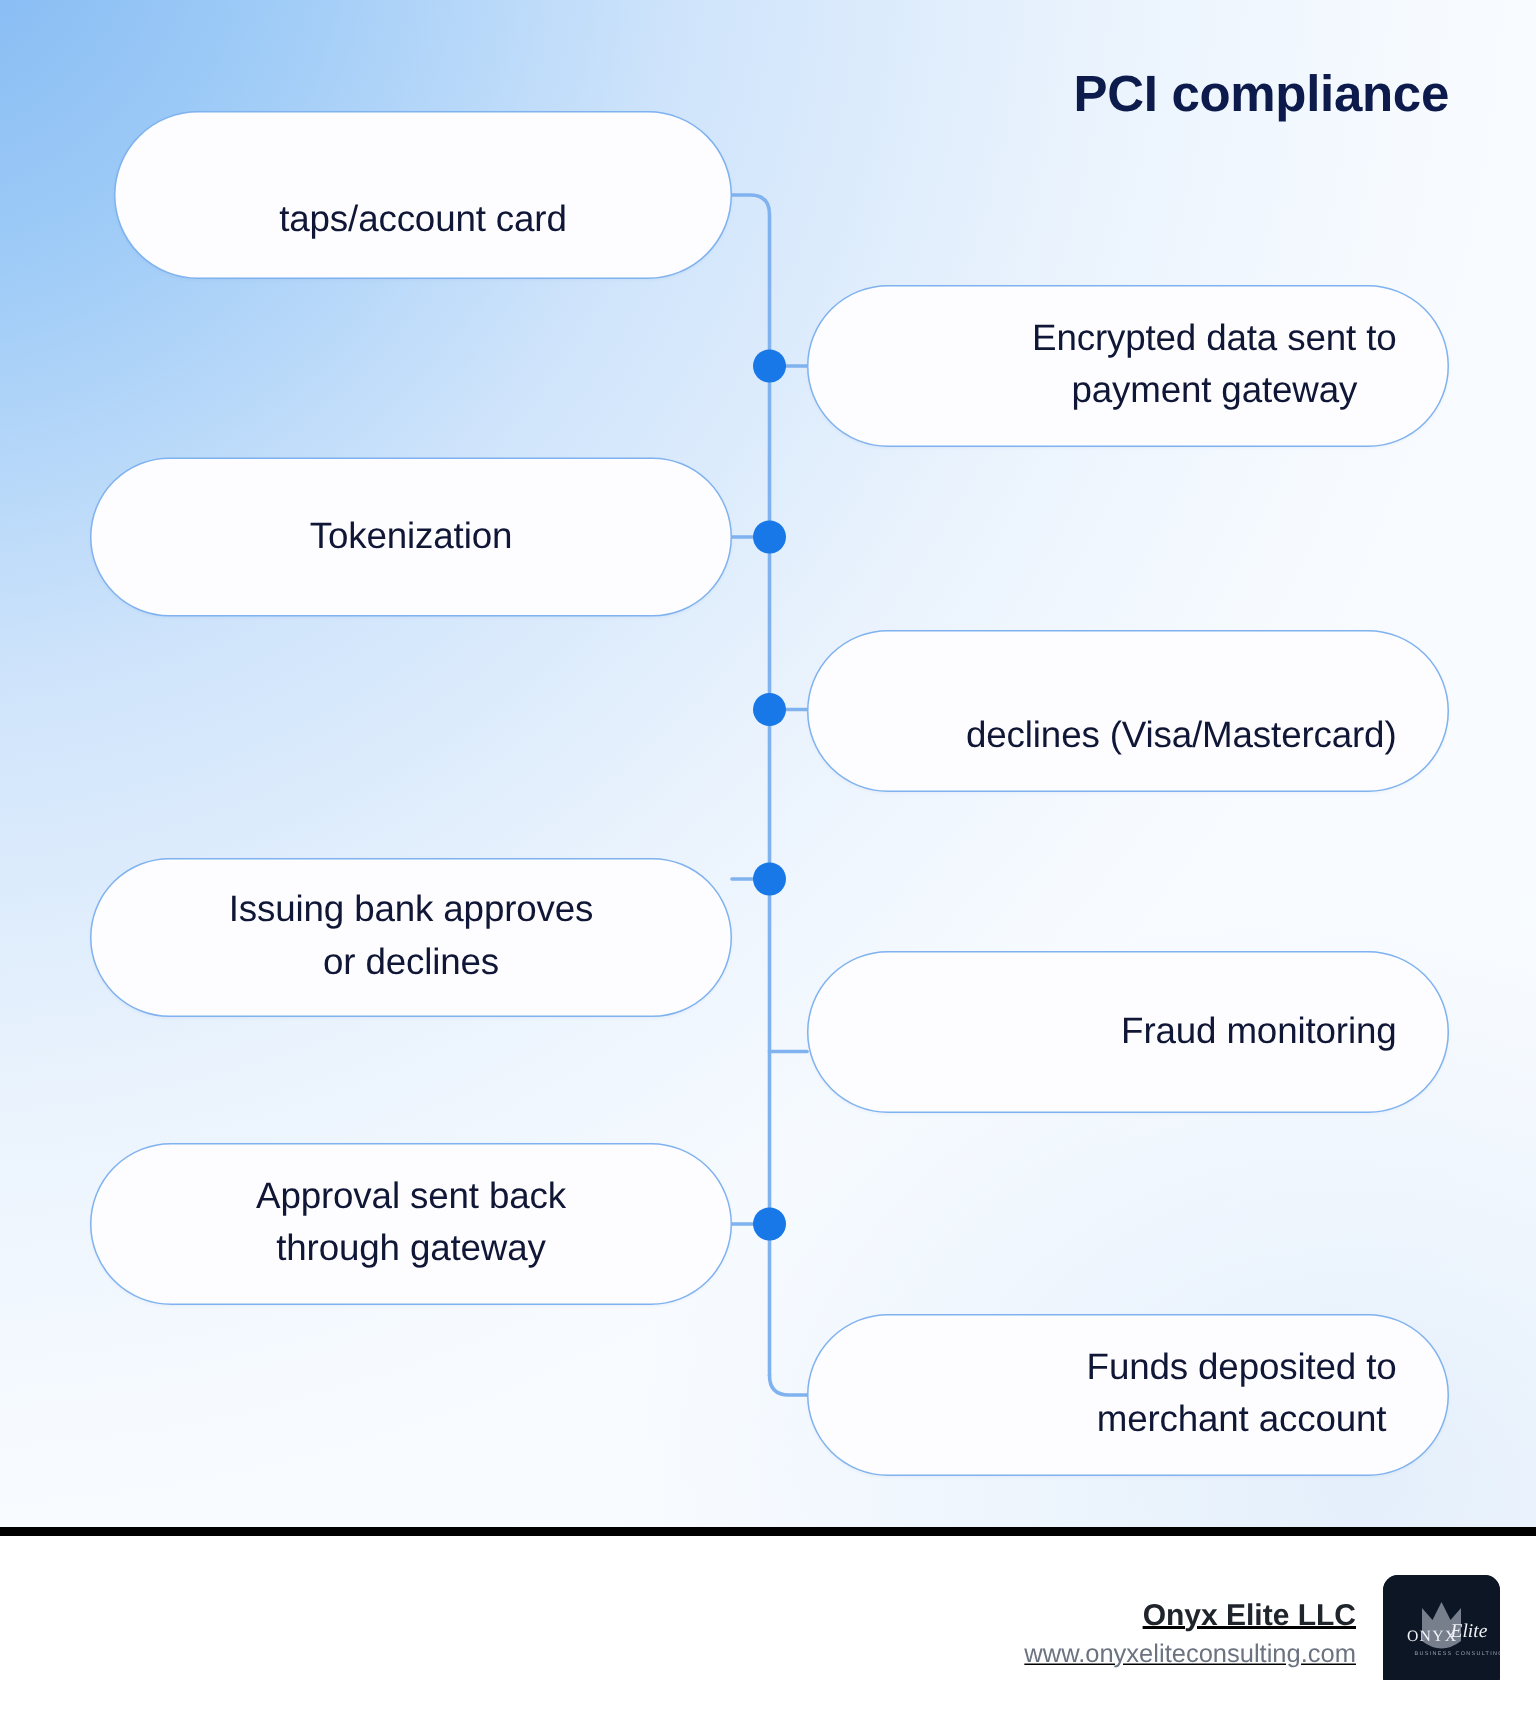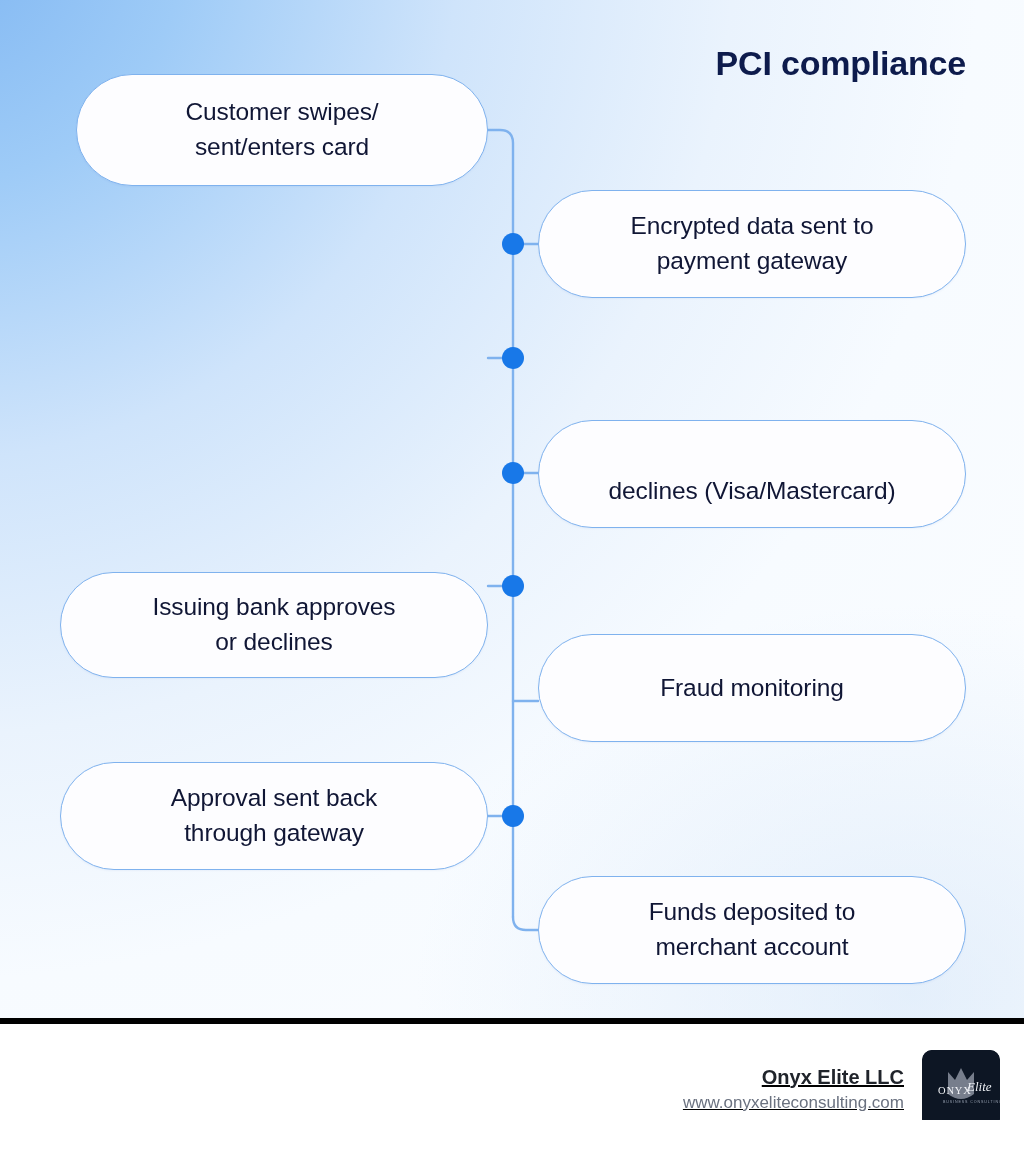--- a/index.html
+++ b/index.html
@@ -84,21 +84,21 @@
     box-shadow: 0 1px 2px rgba(60,110,180,0.06);
   }
   .node .label {
     font-size: 24.5px;
     line-height: 1.42;
     color: #101635;
     letter-spacing: -0.1px;
   }
 
   .node.left  { left: 60px;  width: 428px; }
-  .node.right { left: 538px; width: 428px; }
+  .node.right { left: 538px; width: 428px; justify-content: flex-end; }
 
   
   #node-0 { top: 74px;  height: 112px; left: 76px; width: 412px; }
   #node-1 { top: 190px; height: 108px; }
   #node-2 { top: 305px; height: 106px; }
   #node-3 { top: 420px; height: 108px; }
   #node-4 { top: 533px; height: 106px; margin-top: 39px; }
   #node-5 { top: 634px; height: 108px; }
   #node-6 { top: 762px; height: 108px; }
   #node-7 { top: 876px; height: 108px; }
@@ -187,32 +187,37 @@
         <circle cx="513" cy="244" r="11" fill="#1878e8"></circle>
         <circle cx="513" cy="358" r="11" fill="#1878e8"></circle>
         <circle cx="513" cy="473" r="11" fill="#1878e8"></circle>
         <circle cx="513" cy="586" r="11" fill="#1878e8"></circle>
         <circle cx="513" cy="816" r="11" fill="#1878e8"></circle>
       </g>
     </svg>
 
     <div class="node left" id="node-0">
       <div class="label">
-        <span>Customer swipes/</span><br>
-        <span>sent/enters card</span>
+        <br>
+        <span>taps/account card</span>
       </div>
     </div>
 
     <div class="node right" id="node-1">
       <div class="label">
         <span>Encrypted data sent to</span><br>
         <span>payment gateway</span>
       </div>
     </div>
 
+    <div class="node left" id="node-2">
+      <div class="label">
+        <span>Tokenization</span>
+      </div>
+    </div>
 
     <div class="node right" id="node-3">
       <div class="label">
         <br>
         <span>declines (Visa/Mastercard)</span>
       </div>
     </div>
 
     <div class="node left" id="node-4">
       <div class="label">

